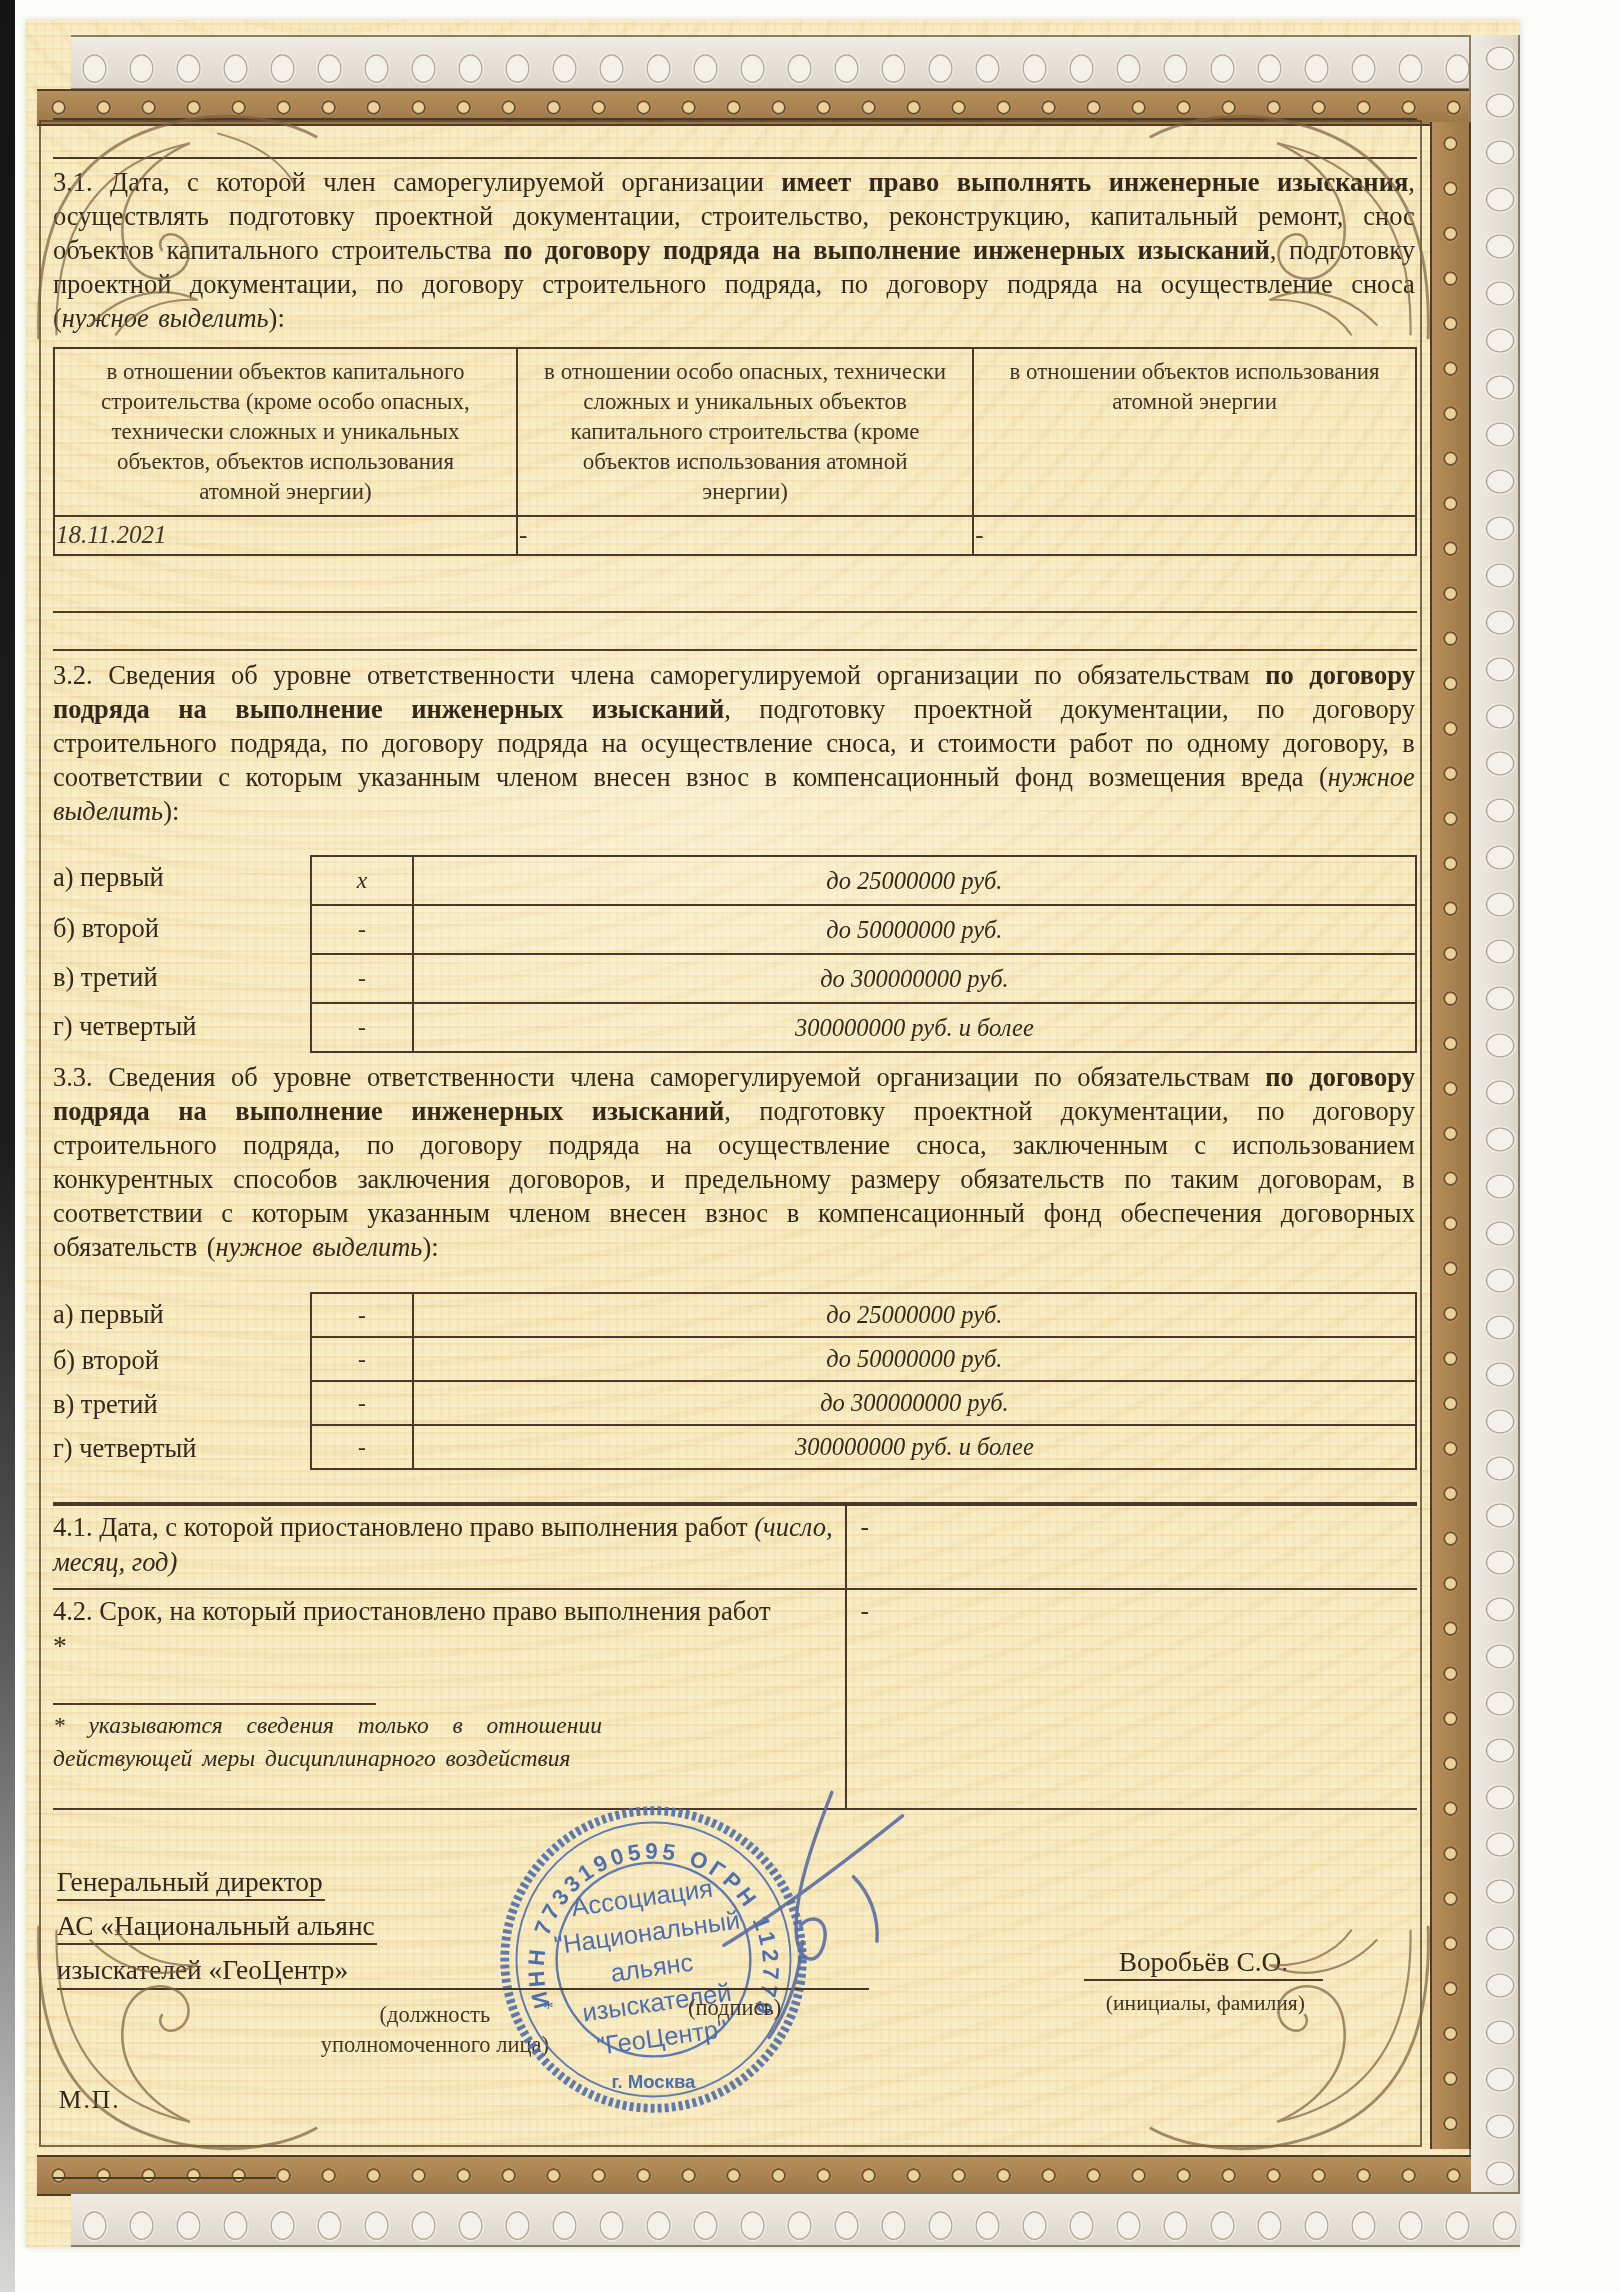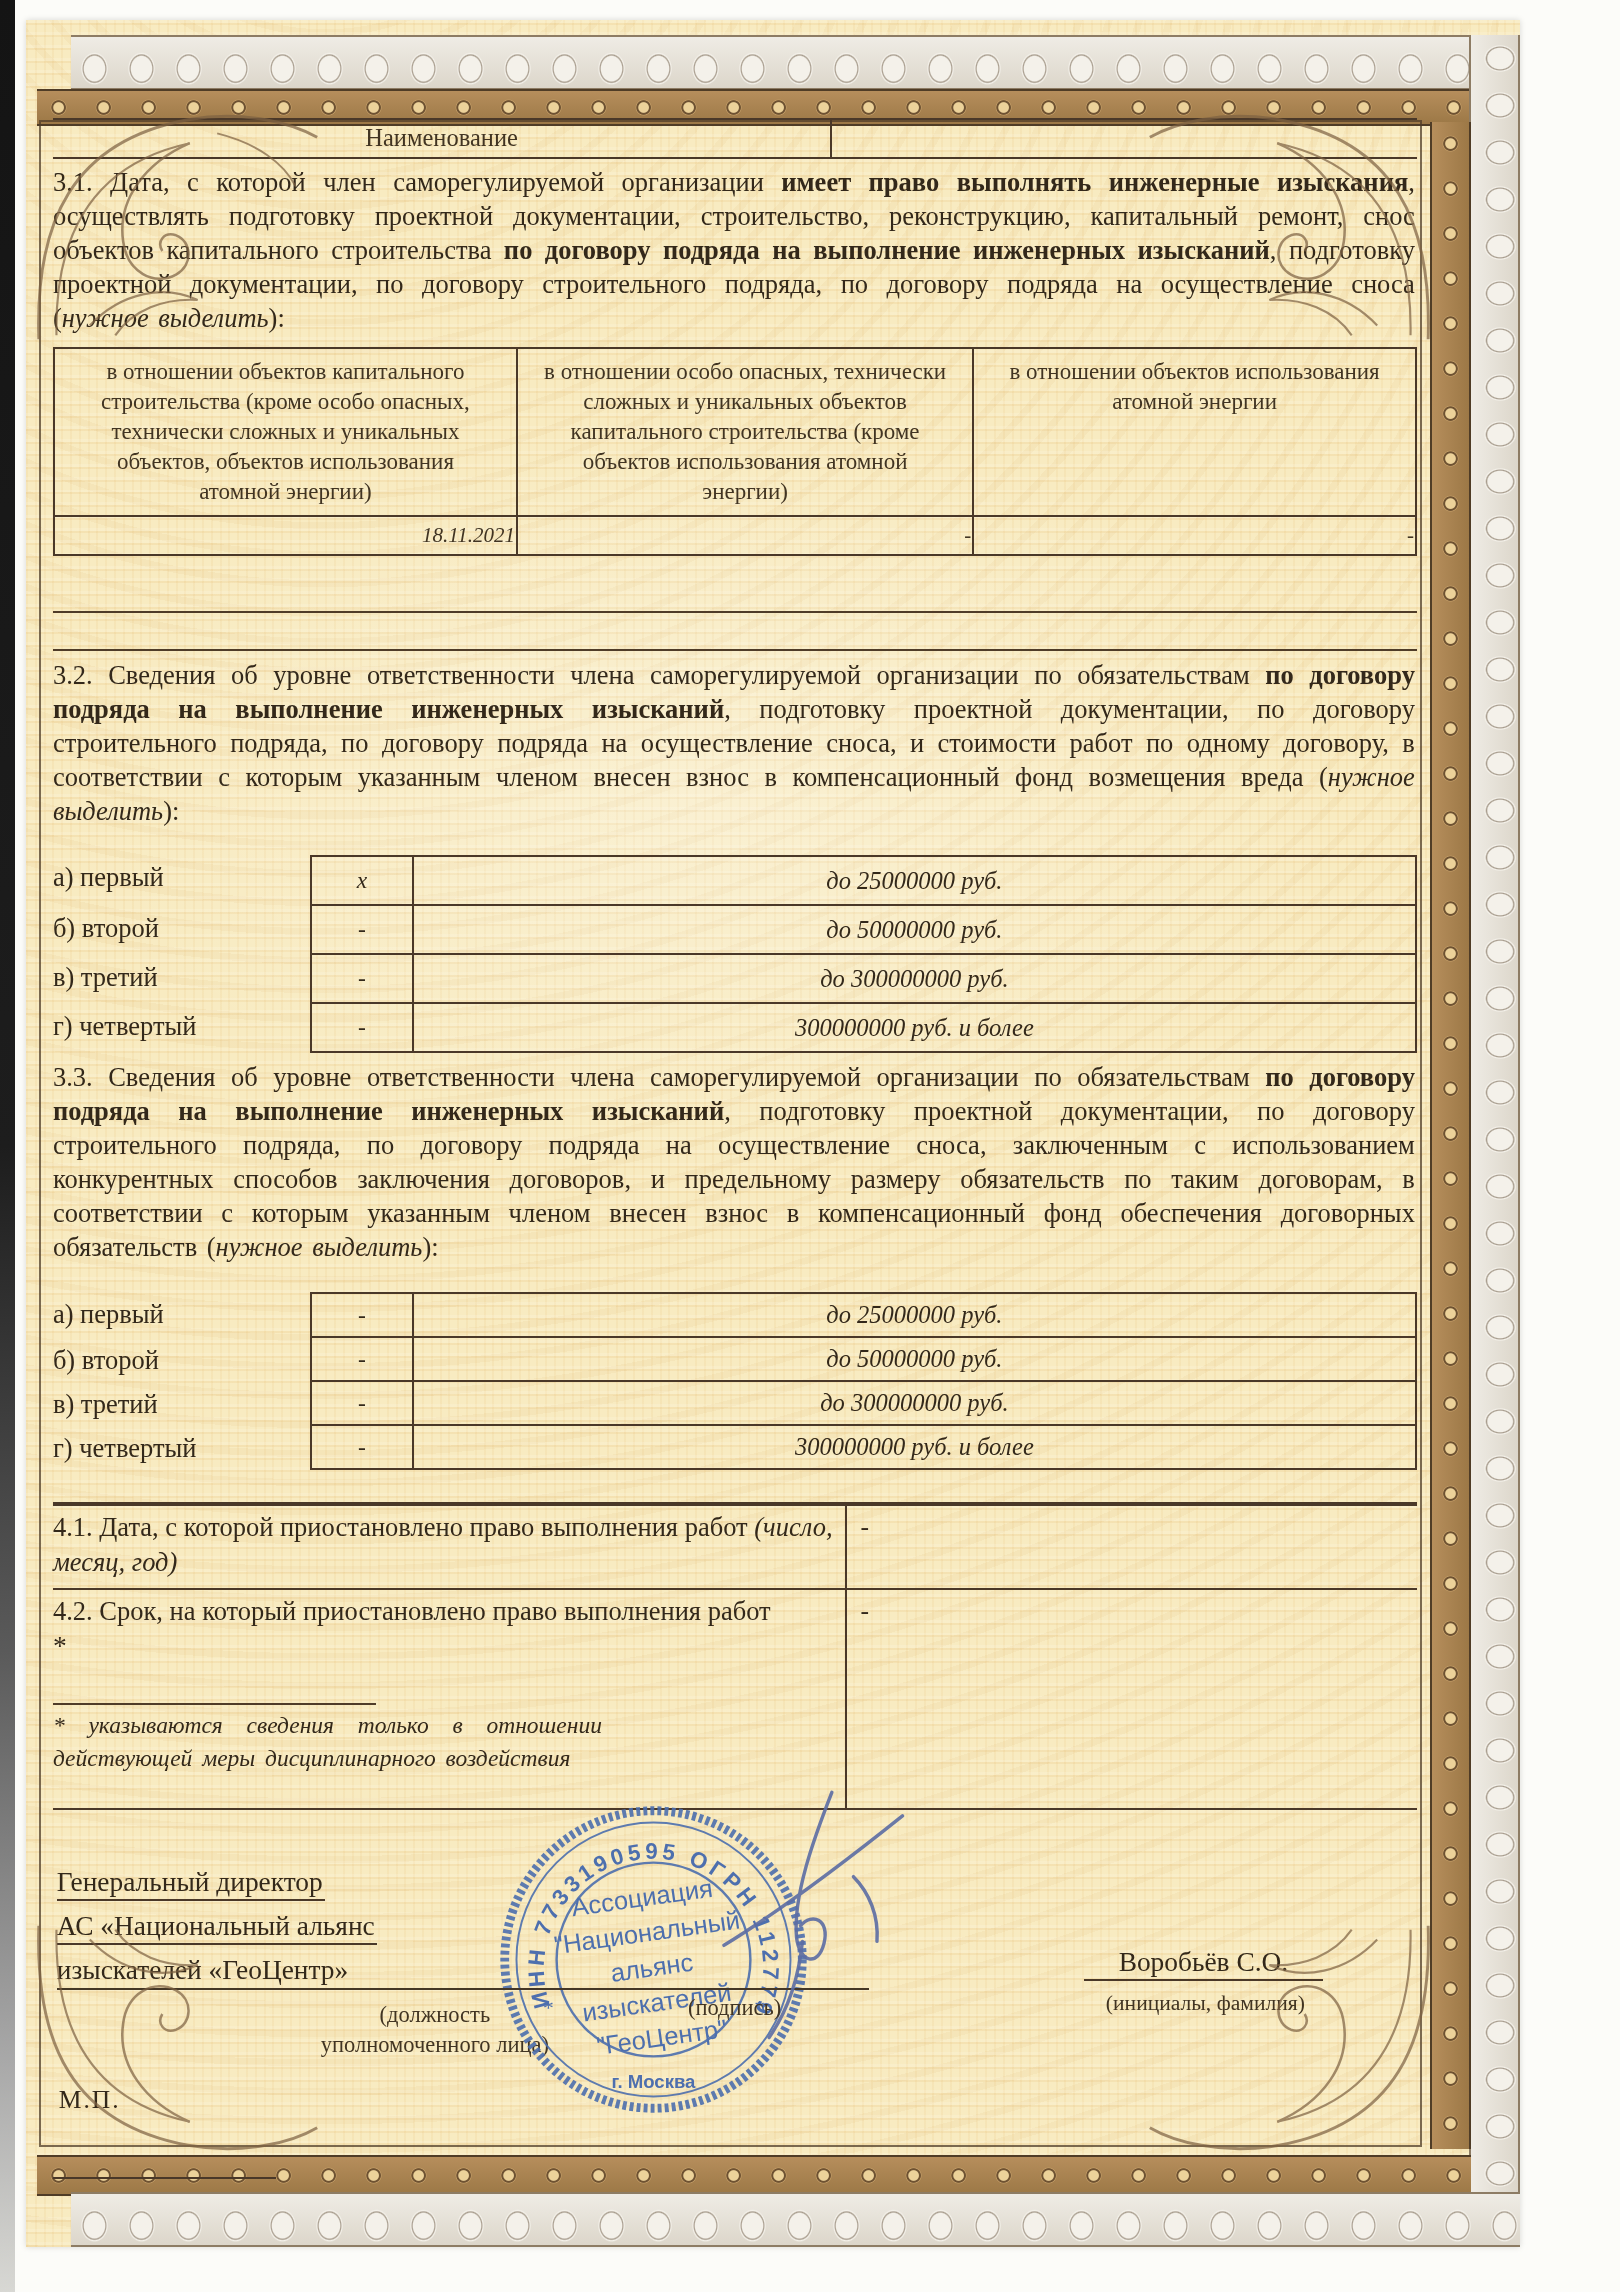--- a/index.html
+++ b/index.html
@@ -68,21 +68,21 @@
   }
   .hdr-row{display:flex;border-top:2.5px solid #4a3828;border-bottom:2.5px solid #4a3828;height:37px;font-size:24.5px;color:#413422;}
   .hdr-cell{display:flex;align-items:center;justify-content:center;height:100%;}
   .hdr-c1{width:57%;border-right:2px solid #4a3828;}
   .hdr-c2{flex:1;}
   .para{font-size:26.5px;line-height:34px;text-align:justify;padding:6.9px 2px 7.8px 0;word-spacing:2.9px;}
   .para b{font-weight:bold;}
   .para i{font-style:italic;}
   table.t31{width:100%;border-collapse:collapse;margin-top:3.9px;}
   table.t31 th{border:2.5px solid #4a3828;font-weight:normal;font-size:23px;line-height:30px;padding:7.8px 25.5px;text-align:center;vertical-align:top;color:#413422;}
-  table.t31 td{border:2.5px solid #4a3828;font-size:21px;font-style:italic;text-align:right;height:35px;color:#413422;}
+  table.t31 td{border:2.5px solid #4a3828;font-size:25px;font-style:italic;text-align:left;height:35px;color:#413422;}
   .gapline{border-bottom:2.5px solid #4f3c28;}
   .lvl-table{margin-top:20px;}
   .lvl-row{display:flex;}
   .lvl-lbl{width:257px;font-size:26.5px;padding-top:6.9px;}
   .lvl-mark{width:100px;border-left:2.5px solid #4a3828;border-right:2.5px solid #4a3828;border-bottom:2.5px solid #4a3828;
     display:flex;align-items:center;justify-content:center;font-style:italic;font-size:23.5px;}
   .lvl-val{flex:1;border-right:2.5px solid #4a3828;border-bottom:2.5px solid #4a3828;
     display:flex;align-items:center;justify-content:center;font-style:italic;font-size:24.5px;}
   .lvl-row.first .lvl-mark,.lvl-row.first .lvl-val{border-top:2.5px solid #4a3828;}
   .h48 .lvl-mark,.h48 .lvl-val{height:47px;}
@@ -154,21 +154,20 @@
       <path d="M8,240 C4,120 42,38 160,16 C220,6 268,20 292,34"></path>
       <path d="M26,236 C24,136 60,62 162,40" stroke-width="2.2"></path>
       <path d="M162,40 C116,60 88,98 94,140 C98,172 126,186 148,174 C166,164 164,140 148,134 C136,130 128,140 134,150" stroke-width="2.6"></path>
       <path d="M60,226 C92,192 136,184 170,200 C136,198 104,210 86,236" stroke-width="2.2"></path>
     </g>
   </svg>
 
   <div class="content">
 
     <div class="hdr-row">
-      <div class="hdr-cell hdr-c1">Наименование</div>
     </div>
 
     <div class="para"><span>3.1. Дата, с которой член саморегулируемой организации </span><b>имеет право выполнять инженерные изыскания</b><span>, осуществлять подготовку проектной документации, строительство, реконструкцию, капитальный ремонт, снос объектов капитального строительства </span><b>по договору подряда на выполнение инженерных изысканий</b><span>, подготовку проектной документации, по договору строительного подряда, по договору подряда на осуществление сноса (</span><i>нужное выделить</i><span>):</span></div>
 
     <table class="t31">
       <tbody>
           <tr>
         <th style="width:34%">в отношении объектов капитального строительства (кроме особо опасных, технически сложных и уникальных объектов, объектов использования атомной энергии)</th>
         <th style="width:33.5%">в отношении особо опасных, технически сложных и уникальных объектов капитального строительства (кроме объектов использования атомной энергии)</th>
         <th>в отношении объектов использования атомной энергии</th>

